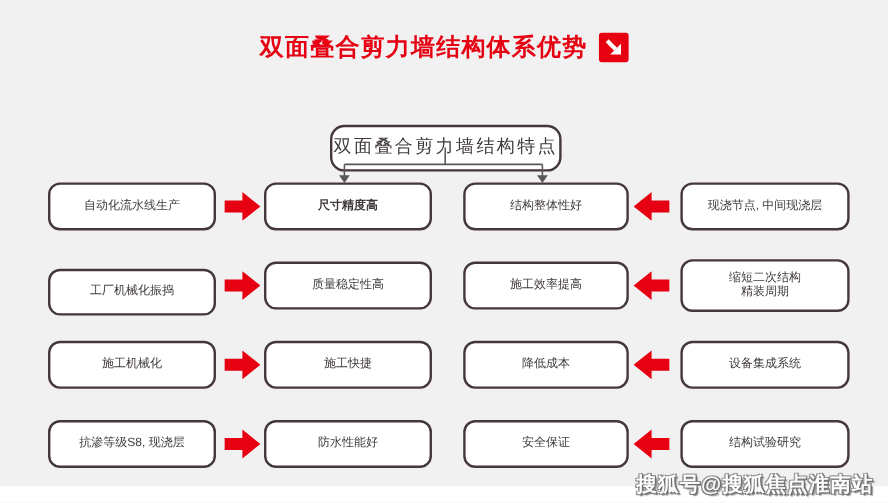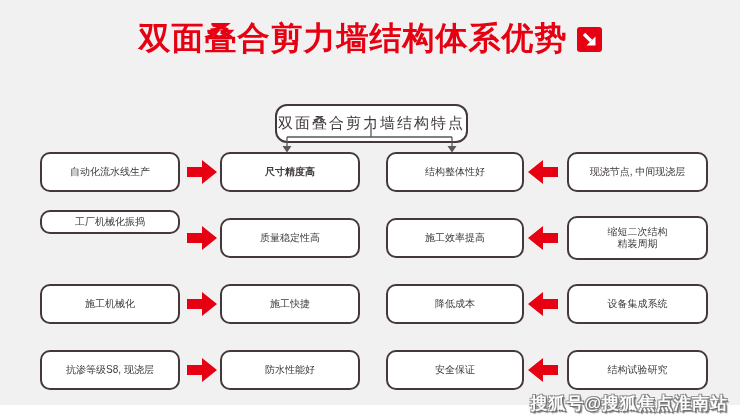--- a/index.html
+++ b/index.html
@@ -6,21 +6,21 @@
   body{font-family:"Liberation Sans","DejaVu Sans",sans-serif;}
   .canvas{
     position:relative;width:740px;height:419px;
     background:#f1f1f1;overflow:hidden;
   }
   .title-bar{
     position:absolute;top:22px;left:0;width:740px;height:34px;
     display:flex;align-items:center;justify-content:center;gap:9px;
   }
   .title-text{
-    color:#e60012;font-size:32px;font-weight:bold;letter-spacing:1px;
+    color:#e60012;font-size:20px;font-weight:bold;letter-spacing:1px;
     white-space:nowrap;
   }
   .title-icon{width:25px;height:25px;display:block;}
   .node{
     position:absolute;background:#ffffff;border:2px solid #45383a;
     border-radius:10px;display:flex;align-items:center;justify-content:center;
     color:#3f3a39;font-size:10px;text-align:center;white-space:pre-line;
     line-height:1.25;box-sizing:border-box;
   }
   .root{font-size:15px;letter-spacing:2px;border-radius:12px;}
@@ -69,21 +69,21 @@
   </div>
   <div class="node" style="left:220px;top:152px;width:140px;height:40px;font-weight:bold;">尺寸精度高</div>
   <div class="node" style="left:386px;top:152px;width:138px;height:40px;">结构整体性好</div>
   <div class="arrow" style="left:528px;top:160px;">
     <svg viewBox="0 0 30 24">
         <polygon points="30,7 15,7 15,0 0,12 15,24 15,17 30,17" fill="#e60012"></polygon>
       </svg>
   </div>
   <div class="node" style="left:567px;top:152px;width:141px;height:40px;">现浇节点, 中间现浇层</div>
 
-  <div class="node" style="left:40px;top:210px;width:140px;height:24px;">工厂机械化振捣</div>
+  <div class="node" style="left:40px;top:224px;width:140px;height:39px;">工厂机械化振捣</div>
   <div class="arrow" style="left:187px;top:226px;">
     <svg viewBox="0 0 30 24">
         <polygon points="0,7 15,7 15,0 30,12 15,24 15,17 0,17" fill="#e60012"></polygon>
       </svg>
   </div>
   <div class="node" style="left:386px;top:218px;width:138px;height:40px;">施工效率提高</div>
   <div class="node" style="left:220px;top:218px;width:140px;height:40px;">质量稳定性高</div>
   <div class="arrow" style="left:528px;top:226px;">
     <svg viewBox="0 0 30 24">
         <polygon points="30,7 15,7 15,0 0,12 15,24 15,17 30,17" fill="#e60012"></polygon>

